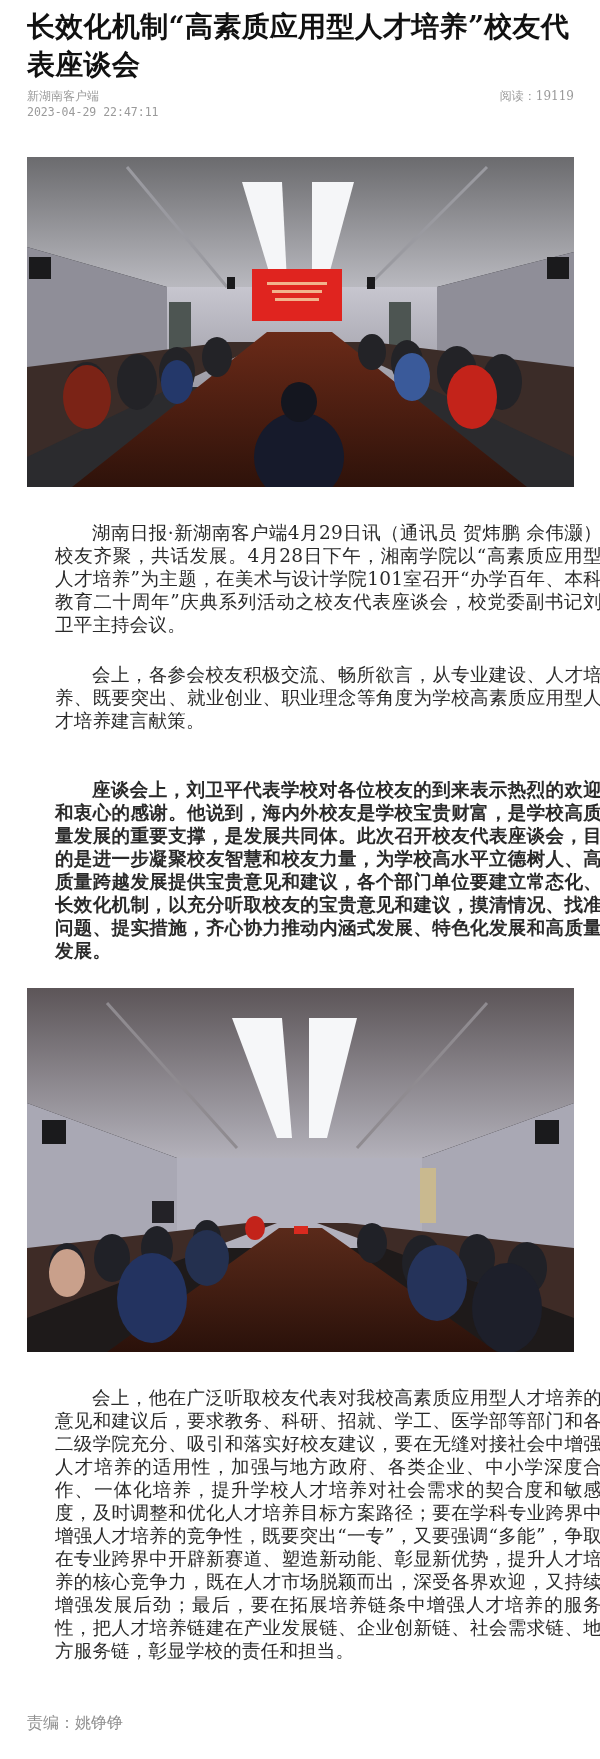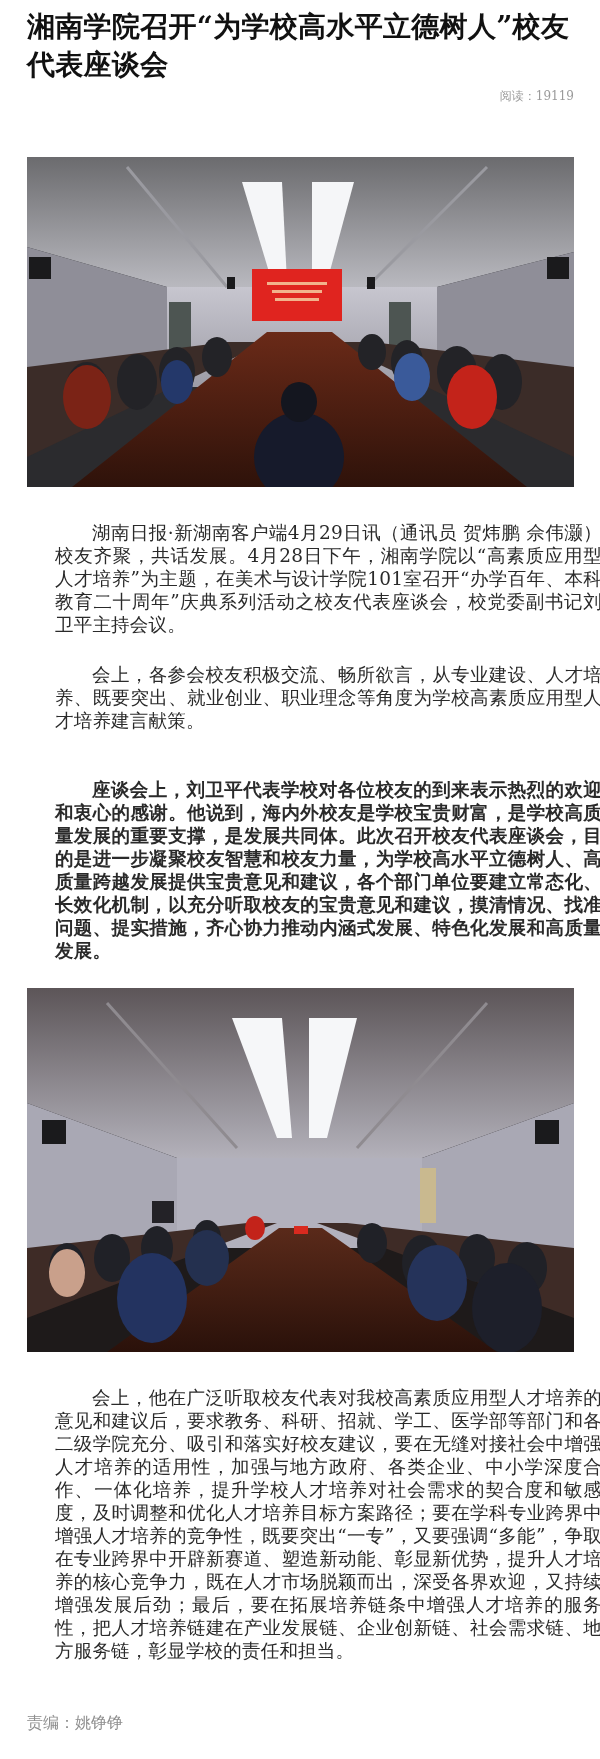--- a/index.html
+++ b/index.html
@@ -19,23 +19,25 @@
   .para { position: absolute; left: 16px; width: 547px; margin: 12px; font-size: 18.5px;
           line-height: 23px; text-indent: 2em; color: #2a2a2a; text-align: justify;
           letter-spacing: 0.2px; }
   .footer { position: absolute; left: 0; width: 547px; font-size: 16px; line-height: 22px; color: #8e8e8e; }
 </style>
 </head>
 <body>
 
 <div class="page">
 
-  <h1 class="title">湘南学院召开“为学校高水平立德树人”校友代表座谈会</h1>
+  <h1 class="title">长效化机制“高素质应用型人才培养”校友代表座谈会</h1>
 
   <div class="meta">
+    <span class="source">新湖南客户端</span>
+    <span class="date">2023-04-29 22:47:11</span>
     <span class="reads">阅读：19119</span>
   </div>
 
   <div class="photo" style="top:157px;height:330px;" title="会议室内校友代表围坐长桌，前方红色屏幕显示会议主题">
     <svg viewBox="0 0 547 330" preserveAspectRatio="none">
       <defs>
         <linearGradient id="ceil1" x1="0" y1="0" x2="0" y2="1">
           <stop offset="0" stop-color="#6b6b6e"></stop>
             <stop offset="1" stop-color="#b9b9bf"></stop>
         </linearGradient>

